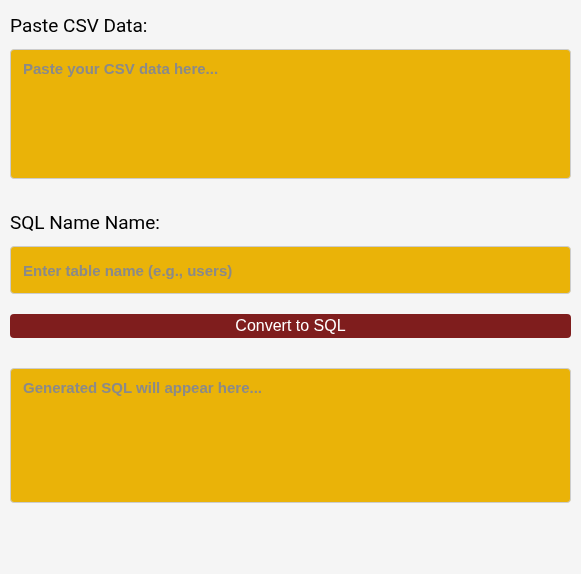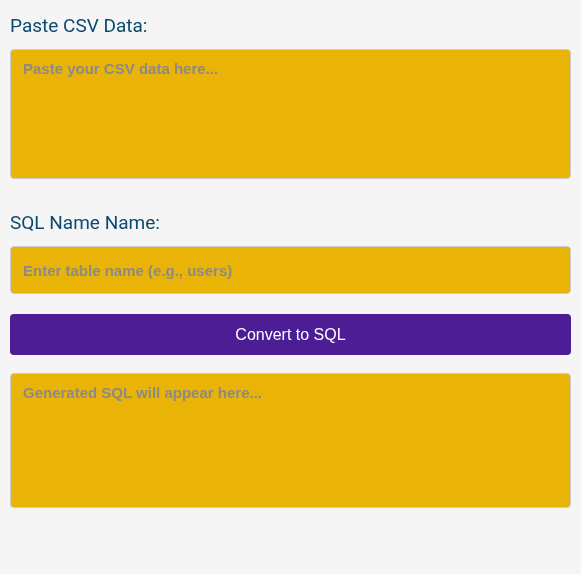--- a/index.html
+++ b/index.html
@@ -9,21 +9,21 @@
     }
     body {
       background: #f5f5f5;
       font-family: -apple-system, BlinkMacSystemFont, "Segoe UI", Roboto, Arial, sans-serif;
       padding: 14px 10px;
       width: 581px;
       height: 574px;
     }
     .label {
       font-size: 19px;
-      color: #0c4a6e;
+      color: #000000;
       margin-bottom: 12px;
       font-weight: 400;
     }
     textarea, input[type="text"] {
       width: 100%;
       background: #eab308;
       border: 1px solid #ccc;
       border-radius: 4px;
       padding: 10px 12px;
       font-family: "Segoe UI", Arial, sans-serif;
@@ -38,29 +38,29 @@
     .csv-textarea {
       height: 130px;
       margin-bottom: 28px;
     }
     .table-input {
       height: 48px;
       margin-bottom: 20px;
     }
     .convert-btn {
       width: 100%;
-      height: 41px;
-      background: #4c1d95;
+      height: 24px;
+      background: #7f1d1d;
       border: none;
       border-radius: 4px;
       color: #fff;
       font-size: 16px;
       font-weight: 400;
       cursor: pointer;
-      margin-bottom: 18px;
+      margin-bottom: 30px;
     }
     .output-textarea {
       height: 135px;
     }
   </style>
 </head>
 <body>
 
 
 

